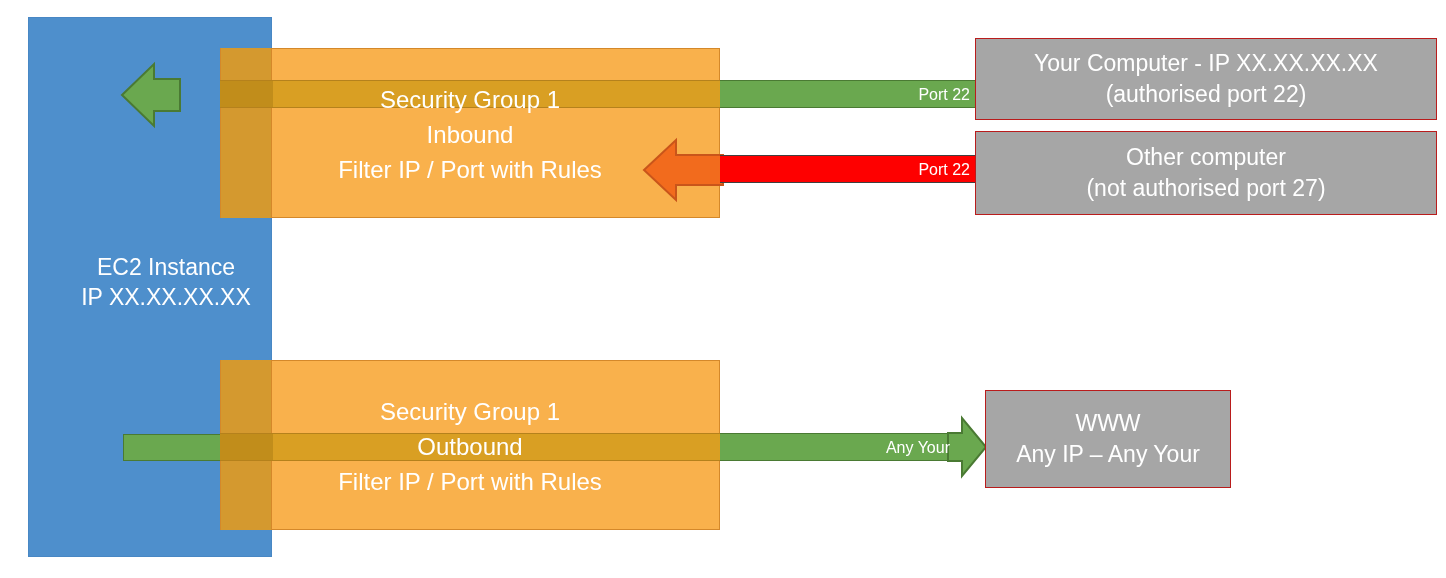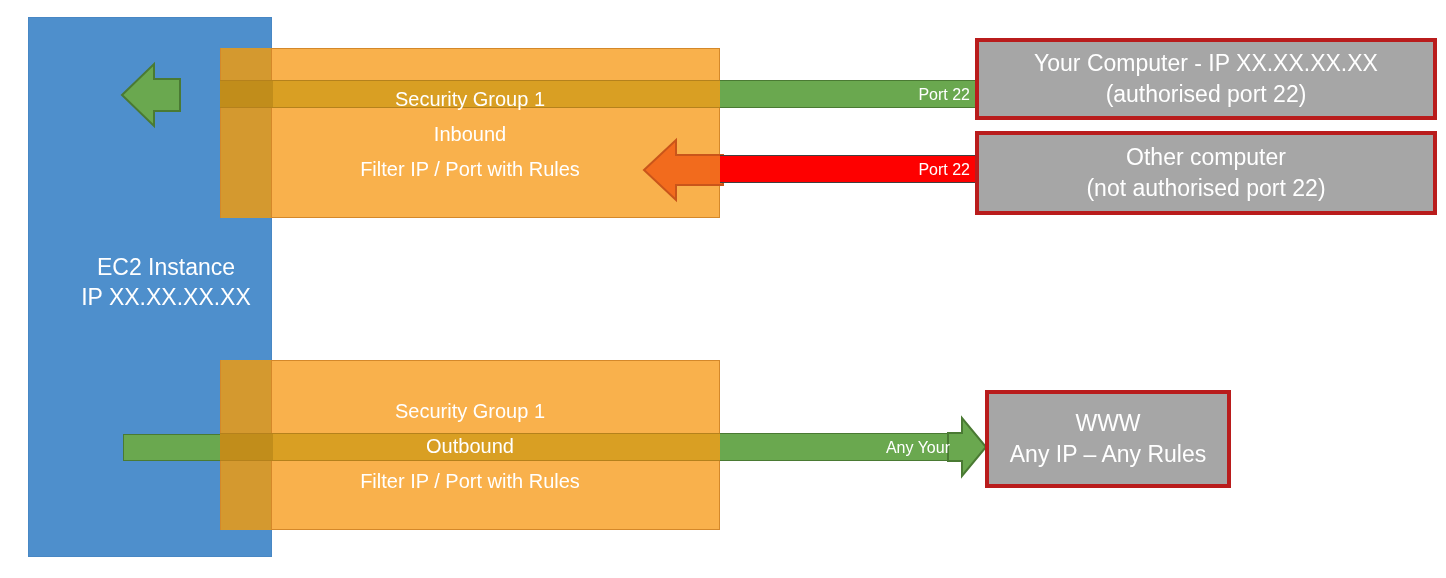--- a/index.html
+++ b/index.html
@@ -71,21 +71,21 @@
     box-sizing: border-box;
   }
   .sg-overlap.inbound { top: 48px; height: 170px; }
   .sg-overlap.outbound { top: 360px; height: 170px; }
 
   .sg-text {
     position: absolute;
     width: 500px;
     text-align: center;
     color: #ffffff;
-    font-size: 20px;
+    font-size: 24px;
     line-height: 35px;
     white-space: pre-line;
     pointer-events: none;
   }
   .sg-text.inbound { left: 220px; top: 82px; }
   .sg-text.outbound { left: 220px; top: 394px; }
 
   
   .bar {
     position: absolute;
@@ -156,21 +156,21 @@
   
   .arrow-svg {
     position: absolute;
     overflow: visible;
   }
 
   
   .grey-box {
     position: absolute;
     background: #a6a6a6;
-    border: 4px solid #b91c1c;
+    border: 1px solid #b91c1c;
     box-sizing: border-box;
     color: #ffffff;
     font-size: 23px;
     line-height: 31px;
     text-align: center;
     white-space: pre-line;
     display: flex;
     align-items: center;
     justify-content: center;
   }
@@ -220,21 +220,21 @@
 
   <div class="bar green-in-bar"></div>
   <div class="bar-label" style="left:720px; top:81px; width:250px; text-align:right;">Port 22</div>
 
   <div class="bar red-in-bar"></div>
   <div class="bar-label" style="left:720px; top:156px; width:250px; text-align:right;">Port 22</div>
 
   <div class="grey-box grey-your-computer">Your Computer - IP XX.XX.XX.XX
 (authorised port 22)</div>
   <div class="grey-box grey-other-computer">Other computer
-(not authorised port 22)</div>
+(not authorised port 27)</div>
 
   <div class="sg-box sg-outbound"></div>
   <div class="sg-overlap outbound"></div>
 
   <div class="bar green-stub"></div>
 
   <div class="cross-bar cross-out"></div>
   <div class="cross-bar cross-out-dark"></div>
 
   <div class="bar green-out-bar"></div>
@@ -243,18 +243,18 @@
     <polygon points="0,18 14,18 14,3 38,32 14,61 14,46 0,46" fill="#6aa84f" stroke="#4a7a33" stroke-width="2"></polygon>
   </svg>
 
   <div class="bar-label" style="left:700px; top:434px; width:250px; text-align:right;">Any Your</div>
 
   <div class="sg-text outbound">Security Group 1
 Outbound
 Filter IP / Port with Rules</div>
 
   <div class="grey-box grey-www">WWW
-Any IP – Any Rules</div>
+Any IP – Any Your</div>
 
   <div class="ec2-label">EC2 Instance
 IP XX.XX.XX.XX</div>
 
 </div>
 
 </body></html>

